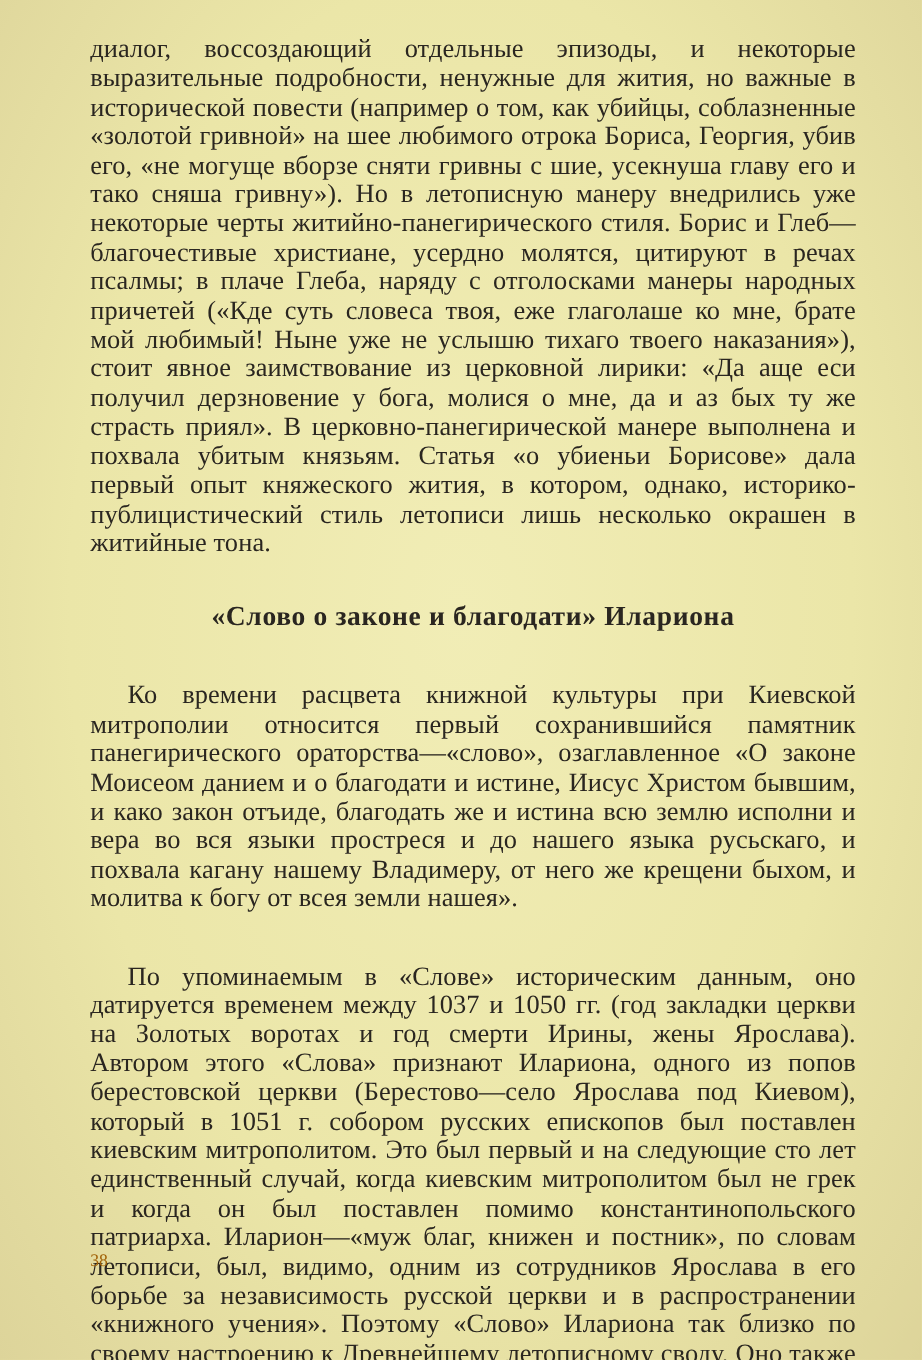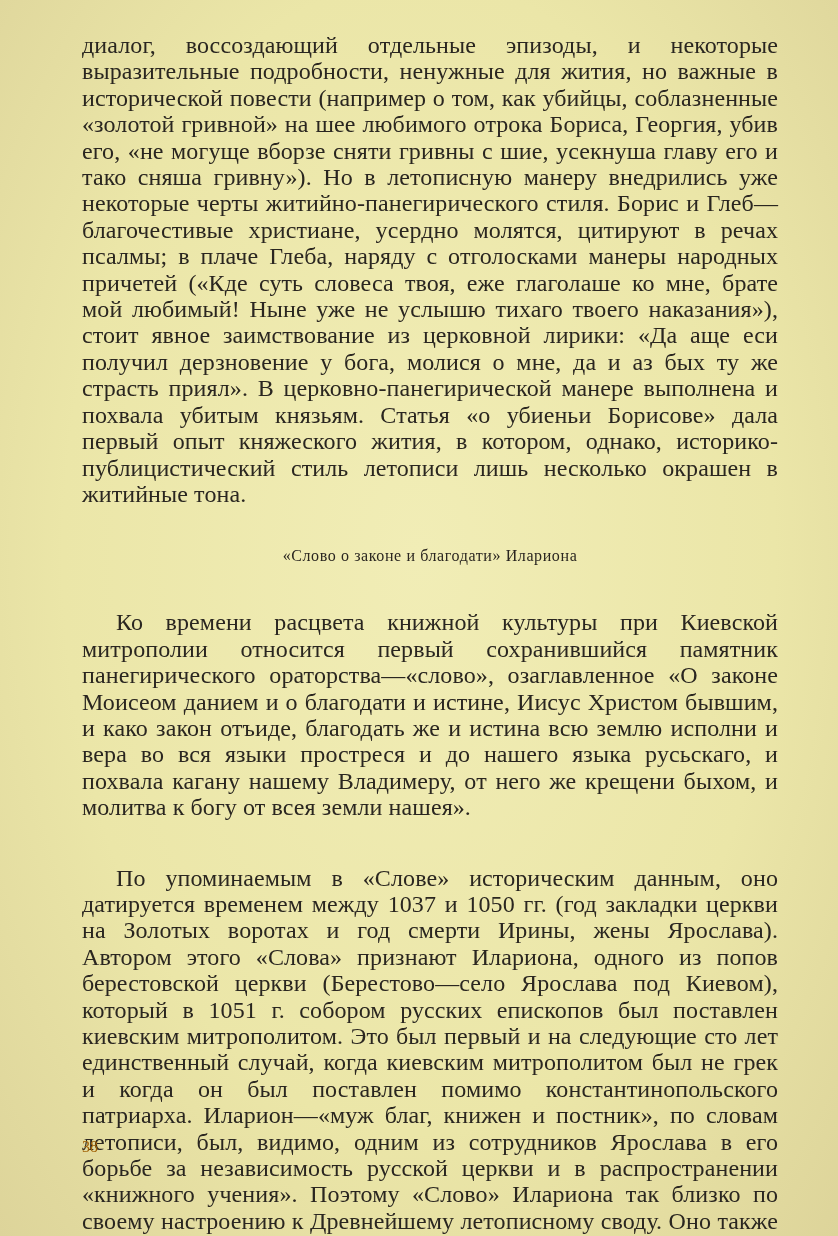--- a/index.html
+++ b/index.html
@@ -7,21 +7,21 @@
     width: 838px; height: 1236px; overflow: hidden;
     background: #ede9ac;
     background-image: radial-gradient(ellipse at 50% 45%, #f1edb6 0%, #ebe6a8 60%, #ddd49a 100%);
     font-family: "Liberation Serif", "DejaVu Serif", serif;
     color: #2a2620;
   }
   .page { position: absolute; left: 82px; top: 32px; width: 696px; }
   .para { font-size: 24px; line-height: 26.4px; text-align: justify; margin: 0; letter-spacing: 0.1px; }
   .para.indent { text-indent: 34px; margin-top: 44px; }
   .heading {
-    font-size: 16px; font-weight: normal; text-align: center;
+    font-size: 25px; font-weight: bold; text-align: center;
     margin: 40px 0 12px 0; letter-spacing: 0.6px;
   }
   .page-number {
     position: absolute; left: 82px; top: 1138px;
     font-size: 16px; color: #a16207;
   }
 </style>
 </head>
 <body>
 

